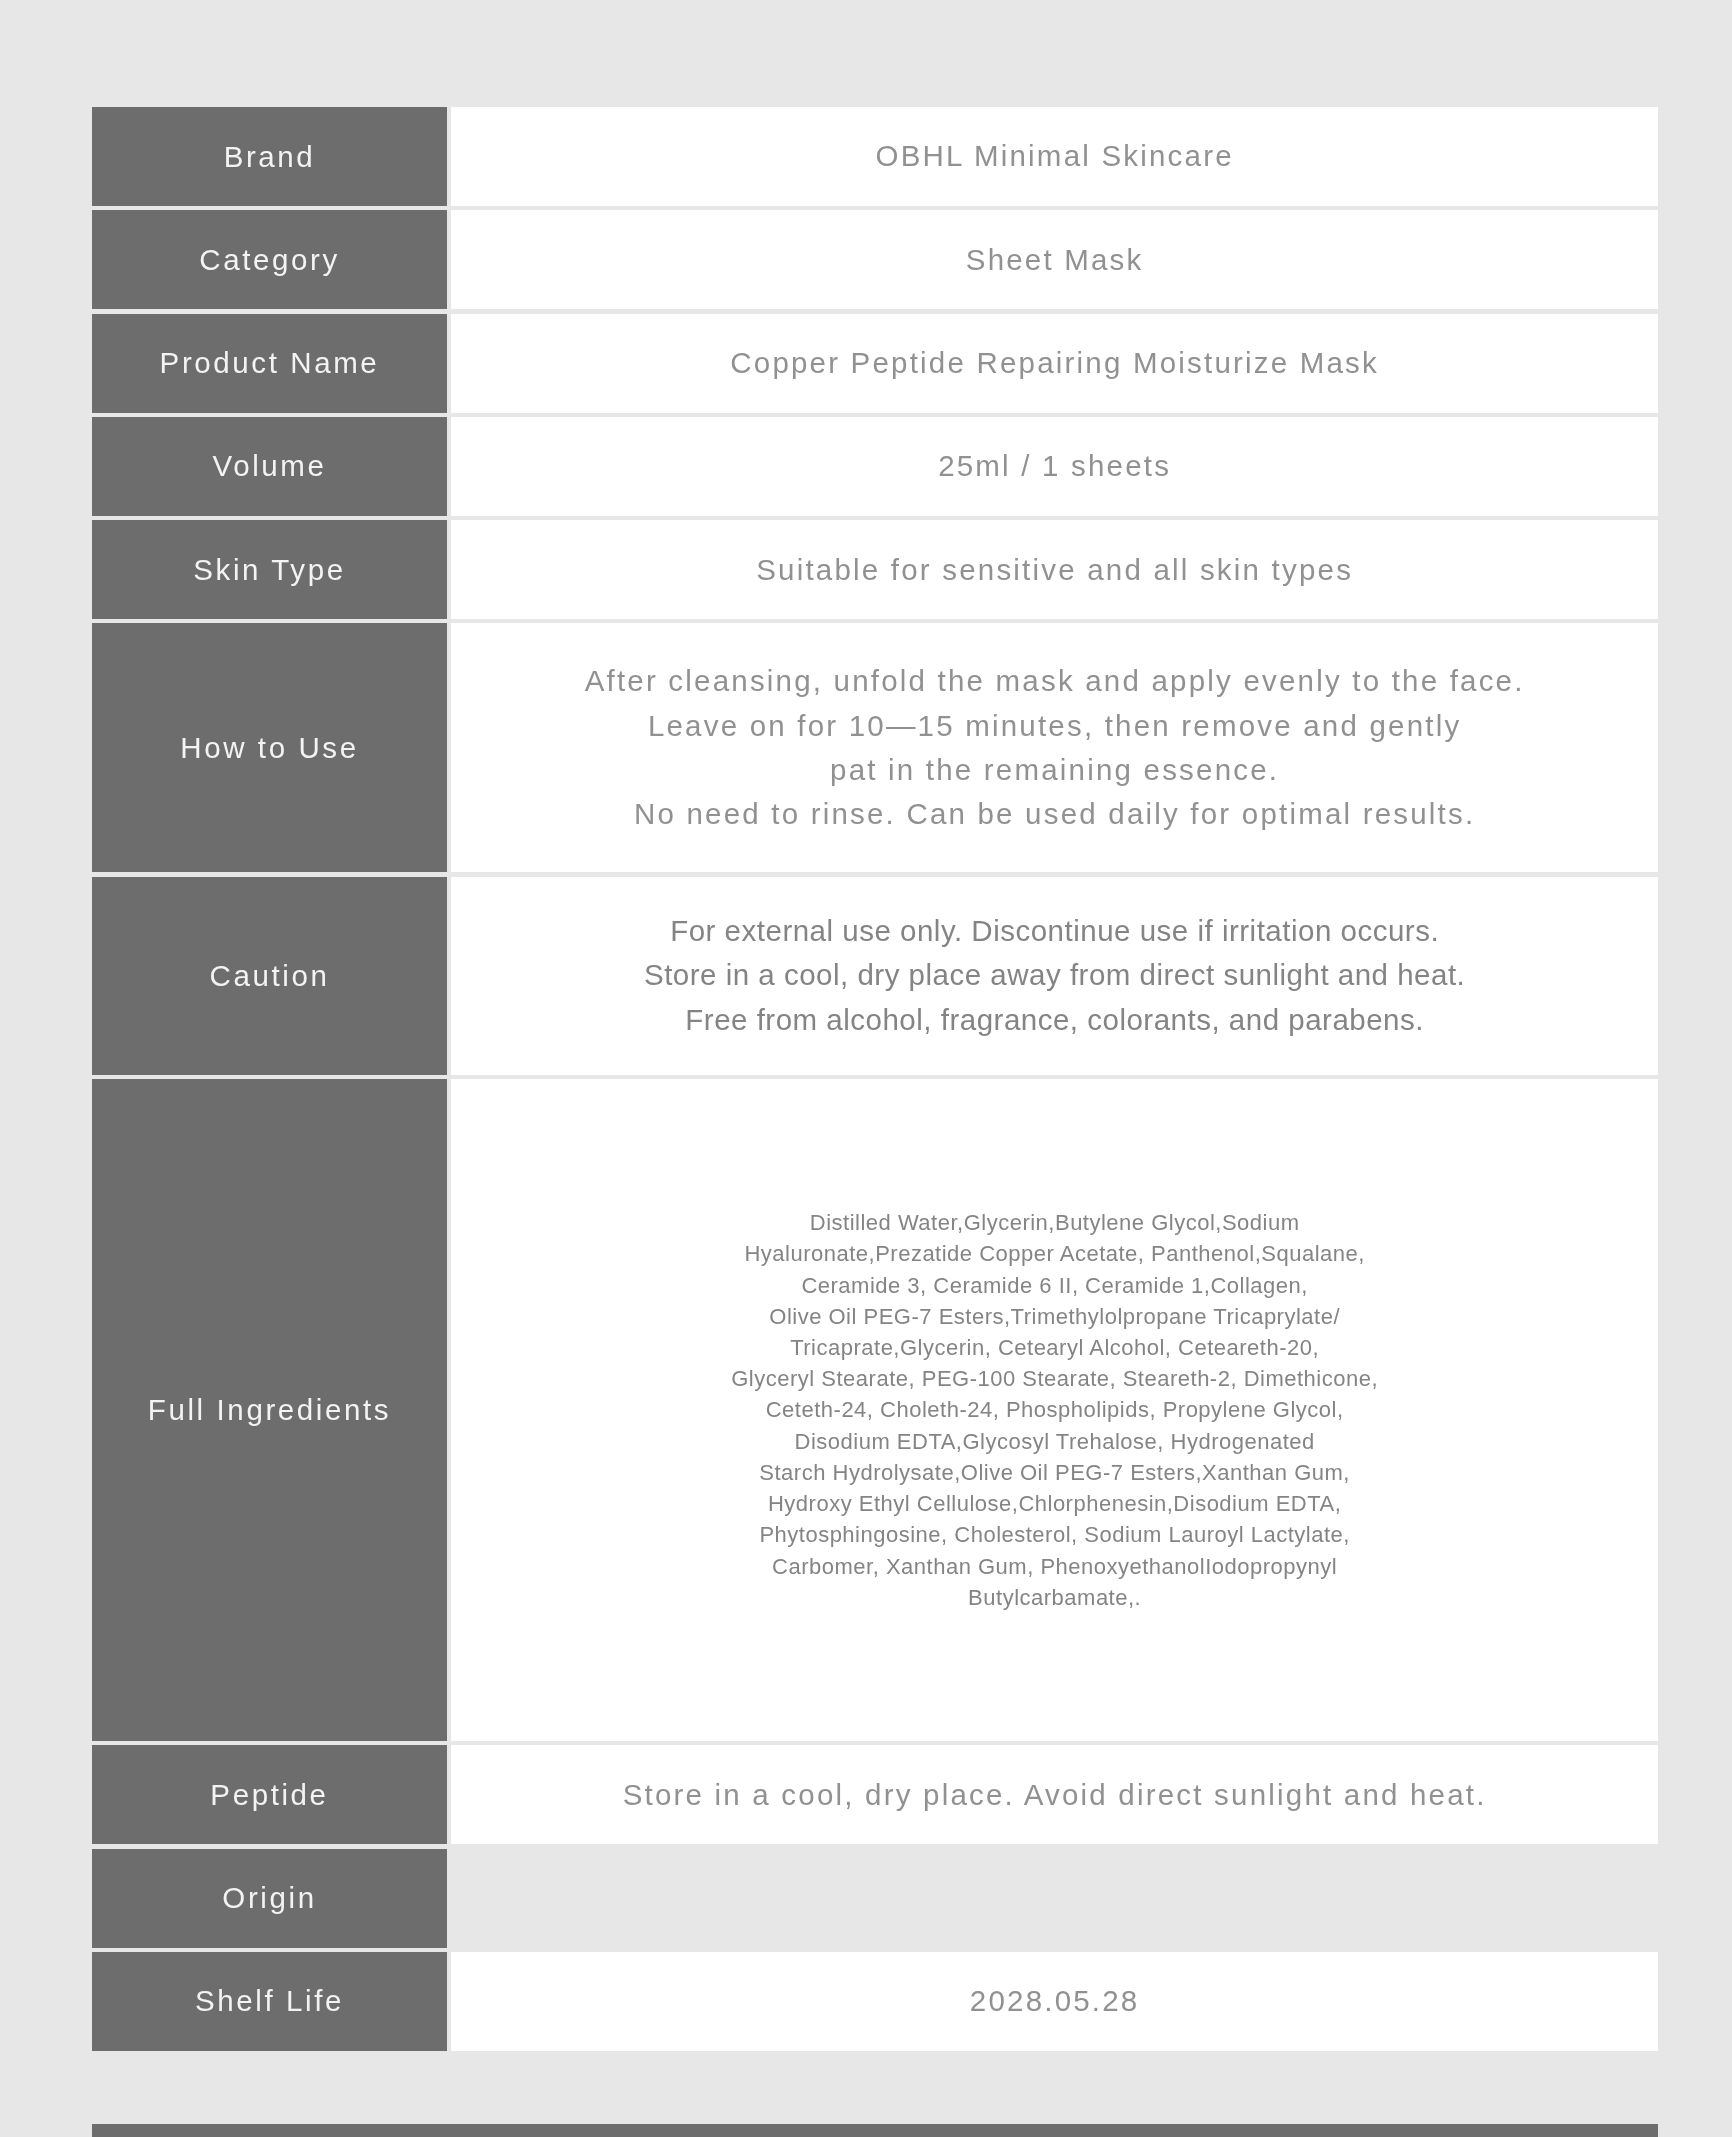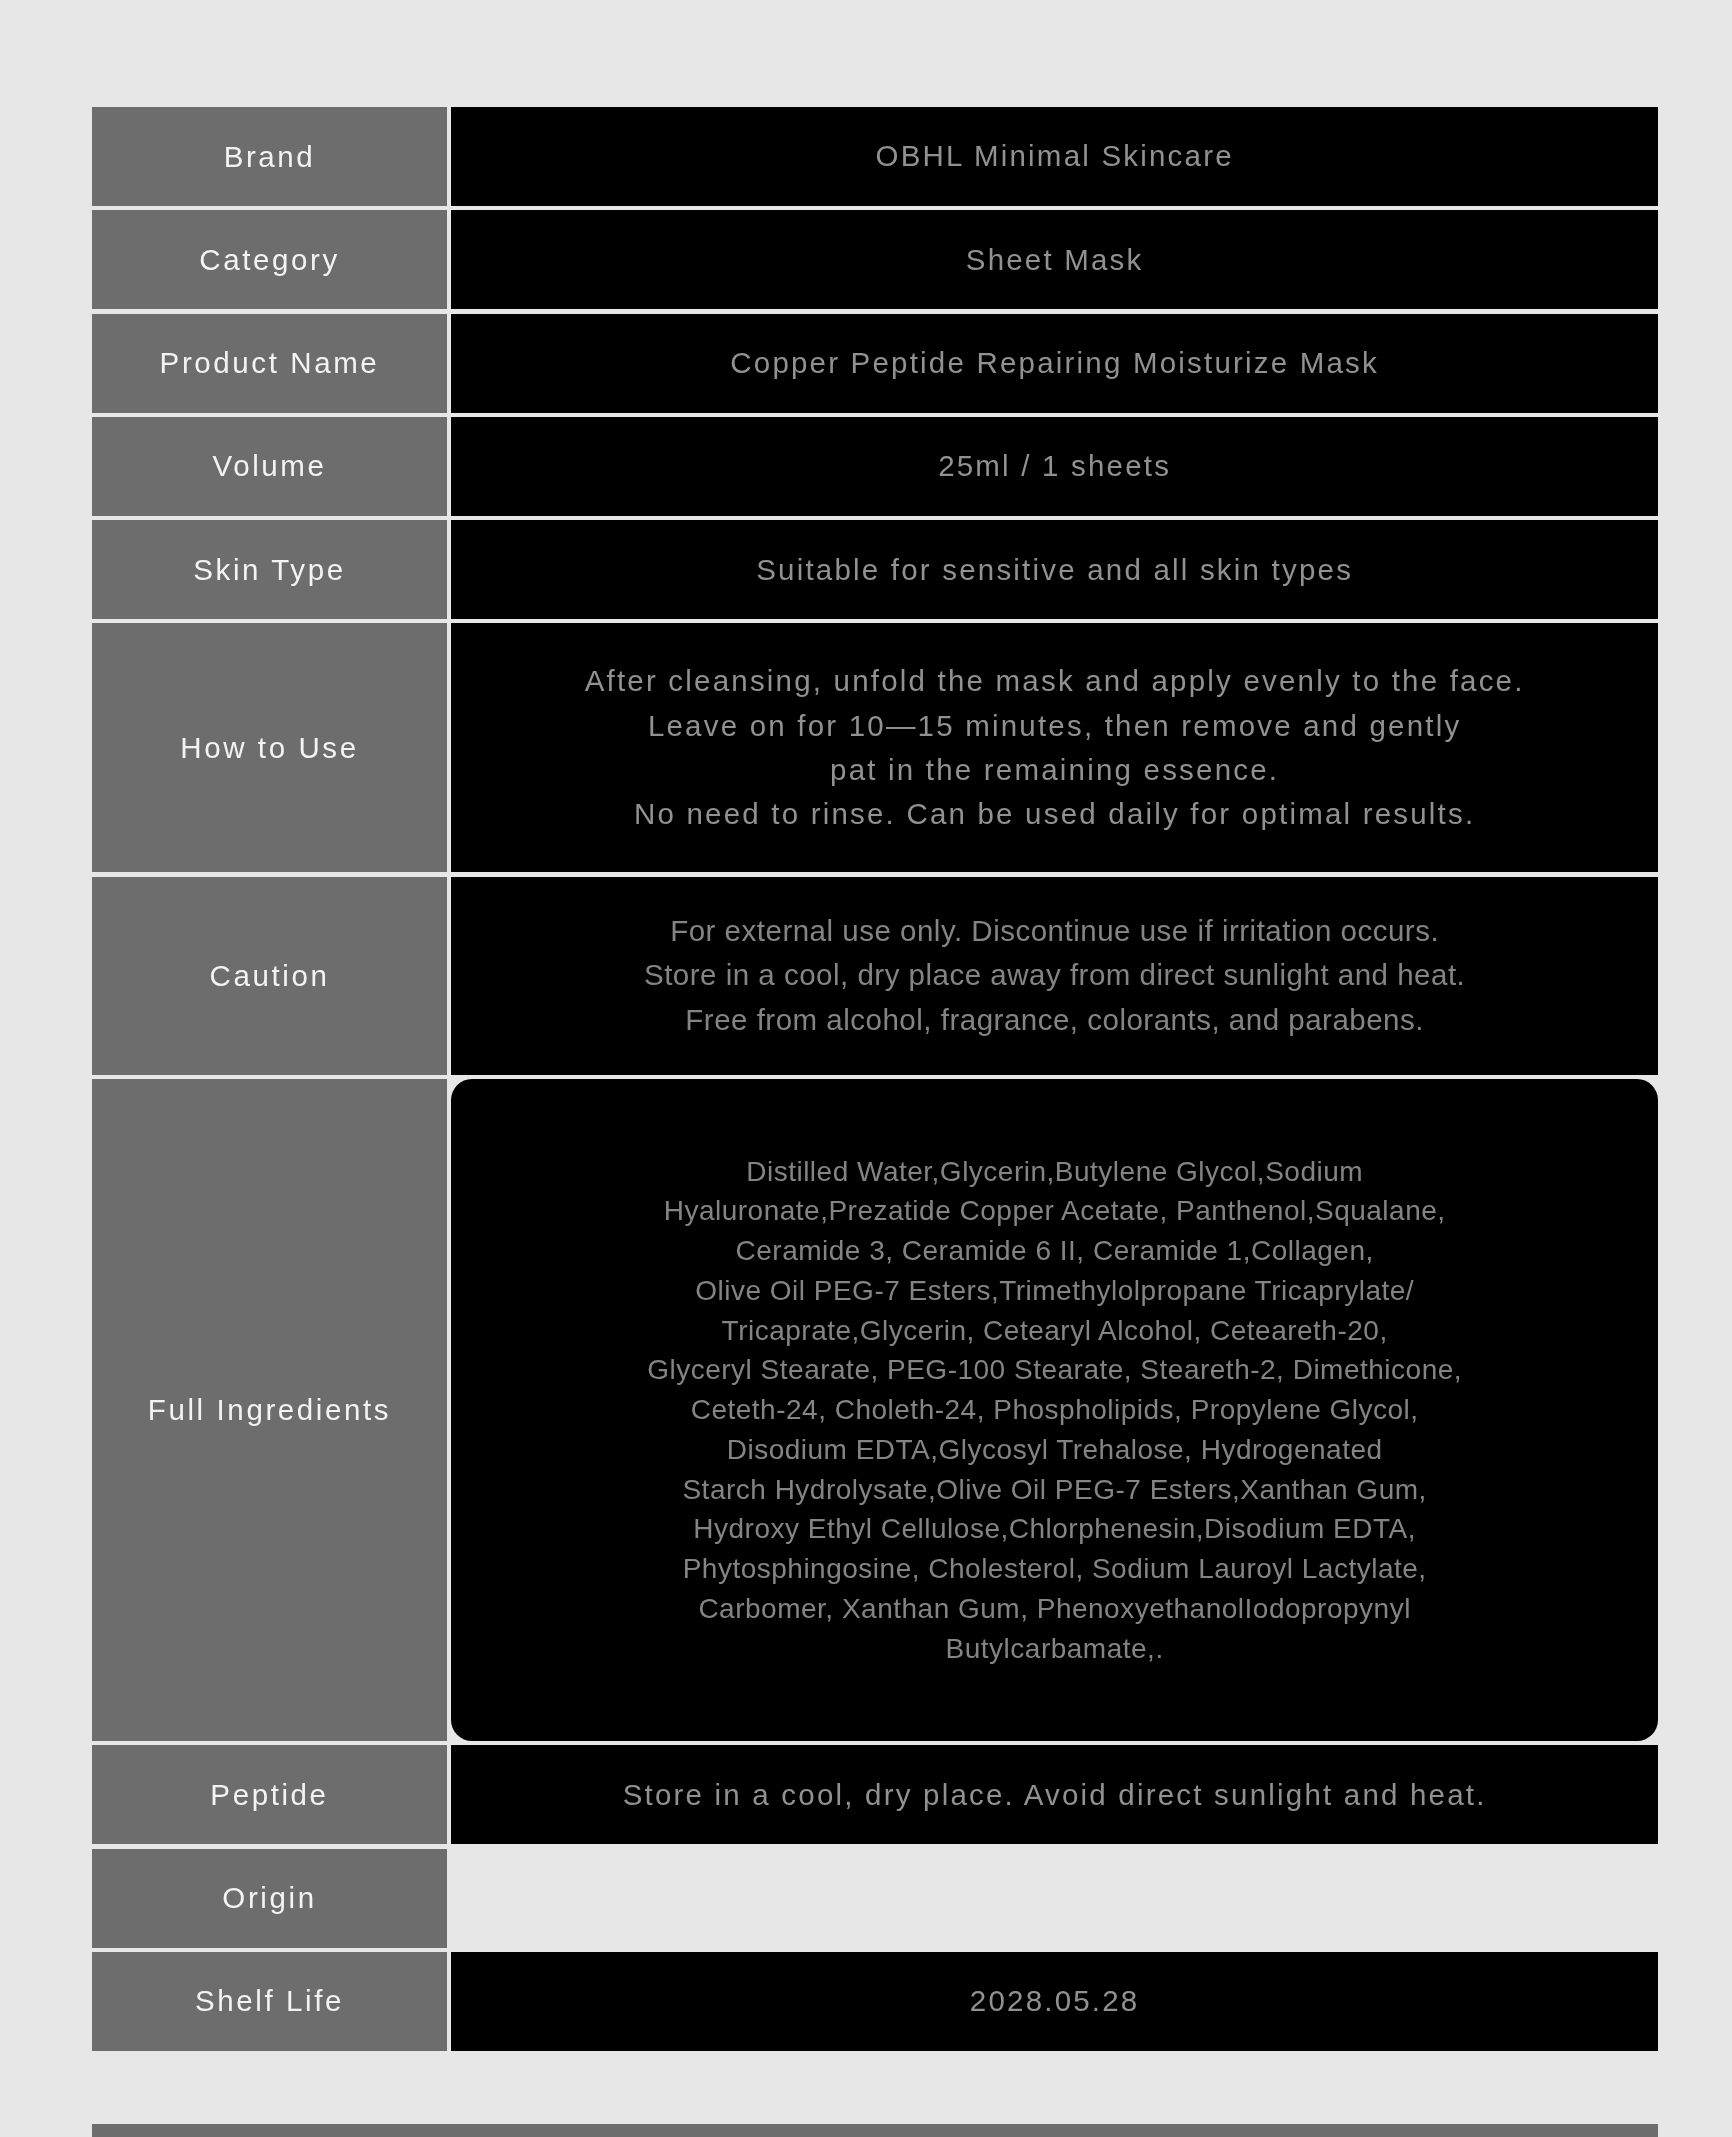--- a/index.html
+++ b/index.html
@@ -35,21 +35,21 @@
     align-items: center;
     justify-content: center;
     text-align: center;
     font-size: 29.5px;
     font-weight: 300;
     letter-spacing: 2.6px;
   }
 
   .cell-value {
     flex: 1;
-    background: #000000;
+    background: #ffffff;
     color: #919191;
     display: flex;
     align-items: center;
     justify-content: center;
     text-align: center;
     font-size: 29.5px;
     font-weight: 300;
     letter-spacing: 2.2px;
     line-height: 1.5;
     white-space: pre-line;
@@ -61,23 +61,22 @@
   .h-caution    { min-height: 198px; }
   .h-ingredients{ min-height: 662px; }
 
   .row--tight .cell-value {
     letter-spacing: 0.5px;
     color: #848484;
     line-height: 1.52;
   }
 
   .row--ingredients .cell-value {
-    font-size: 28px;
+    font-size: 22px;
     line-height: 1.42;
-    border-radius: 21px;
   }
 
   .bottom-bar {
     position: absolute;
     left: 92px;
     top: 2124px;
     width: 1566px;
     height: 52px;
     background: #6e6d6d;
   }

